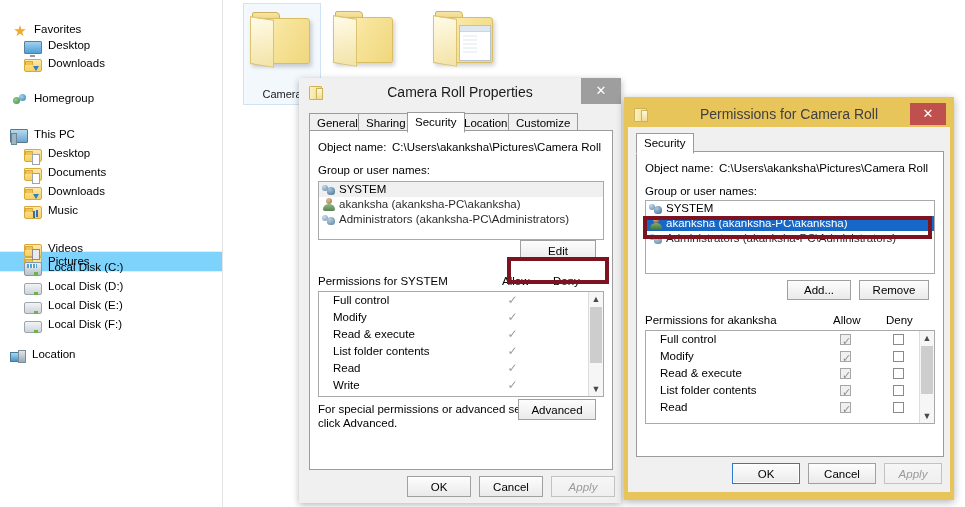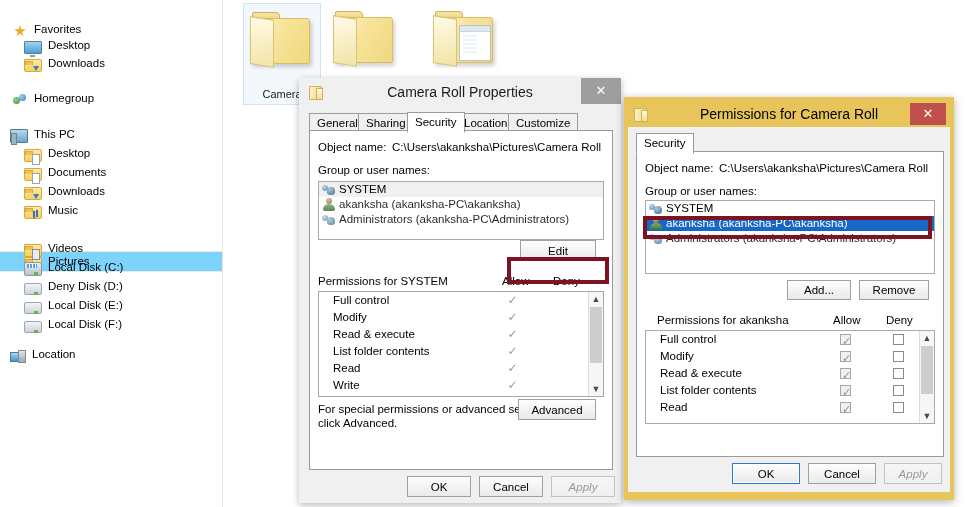--- a/index.html
+++ b/index.html
@@ -172,21 +172,21 @@
   <div class="nav-item" style="left:24px;top:239px;">
     <span class="nav-ico ic-folder vid"></span>
     <span class="nav-label">Videos</span>
   </div>
   <div class="nav-item" style="left:24px;top:258px;">
     <span class="nav-ico ic-drivec"></span>
     <span class="nav-label">Local Disk (C:)</span>
   </div>
   <div class="nav-item" style="left:24px;top:277px;">
     <span class="nav-ico ic-drive"></span>
-    <span class="nav-label">Deny Disk (D:)</span>
+    <span class="nav-label">Local Disk (D:)</span>
   </div>
   <div class="nav-item" style="left:24px;top:296px;">
     <span class="nav-ico ic-drive"></span>
     <span class="nav-label">Local Disk (E:)</span>
   </div>
   <div class="nav-item" style="left:24px;top:315px;">
     <span class="nav-ico ic-drive"></span>
     <span class="nav-label">Local Disk (F:)</span>
   </div>
   <div class="nav-item" style="left:10px;top:345px;">
@@ -312,21 +312,21 @@
 
 <div class="annot" style="left:507px;top:257px;width:102px;height:27px;"></div>
 
 <div class="dlg" style="left:624px;top:97px;width:330px;height:403px;background:#e8c55a;padding:4px;box-shadow:0 2px 8px rgba(0,0,0,.3);">
 
   <div class="dlg-title" style="height:26px;position:relative;">
     <div class="dlg-ico" style="left:5px;top:6px;">
         <div class="f1"></div>
         <div class="f2"></div>
       </div>
-    <div class="t-text" style="height:26px;line-height:26px;color:#000000;">Permissions for Camera Roll</div>
+    <div class="t-text" style="height:26px;line-height:26px;color:#404040;">Permissions for Camera Roll</div>
     <div class="closebtn" style="right:4px;top:2px;width:36px;height:22px;line-height:22px;background:#c0504d;">✕</div>
   </div>
 
   <div style="position:absolute;left:4px;top:30px;width:322px;height:365px;background:#f0f0f0;">
 
     <div class="tabstrip" style="left:8px;top:6px;width:300px;">
       <div class="tab active" style="left:0px;">Security</div>
     </div>
 
     <div class="tabpage" style="left:8px;top:24px;width:306px;height:304px;">
@@ -346,21 +346,21 @@
         </div>
         <div class="lrow" style="filter:blur(0.7px);opacity:.85;">
           <span class="ui ui-group"></span>
           <span>Administrators (akanksha-PC\Administrators)</span>
         </div>
       </div>
 
       <div class="btn" style="left:150px;top:128px;width:64px;height:20px;">Add...</div>
       <div class="btn" style="left:222px;top:128px;width:70px;height:20px;">Remove</div>
 
-      <div class="lbl" style="left:20px;top:162px;">Permissions for akanksha</div>
+      <div class="lbl" style="left:8px;top:162px;">Permissions for akanksha</div>
       <div class="lbl" style="left:196px;top:162px;">Allow</div>
       <div class="lbl" style="left:249px;top:162px;">Deny</div>
 
       <div class="ptable" style="left:8px;top:178px;width:288px;height:92px;">
         <div class="prow">
           <span class="pname">Full control</span>
           <span class="chk-box grey on" style="left:194px;"></span>
           <span class="chk-box" style="left:247px;"></span>
         </div>
         <div class="prow">

